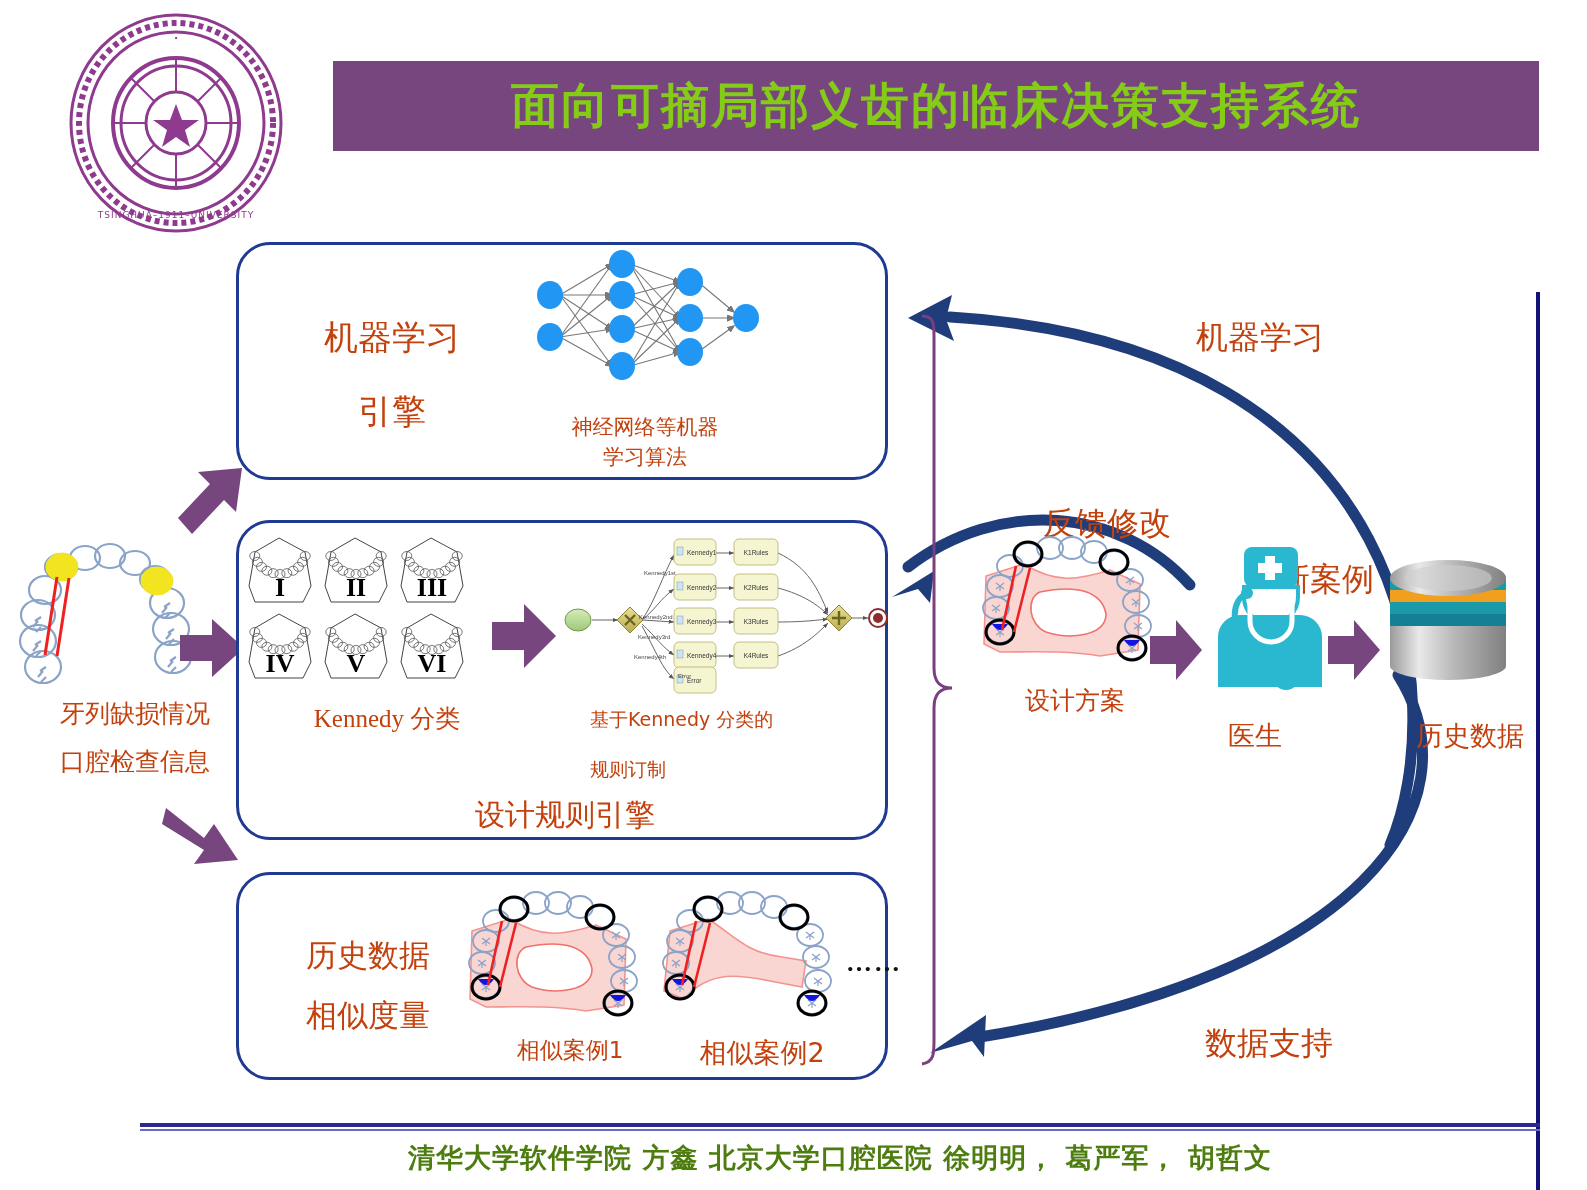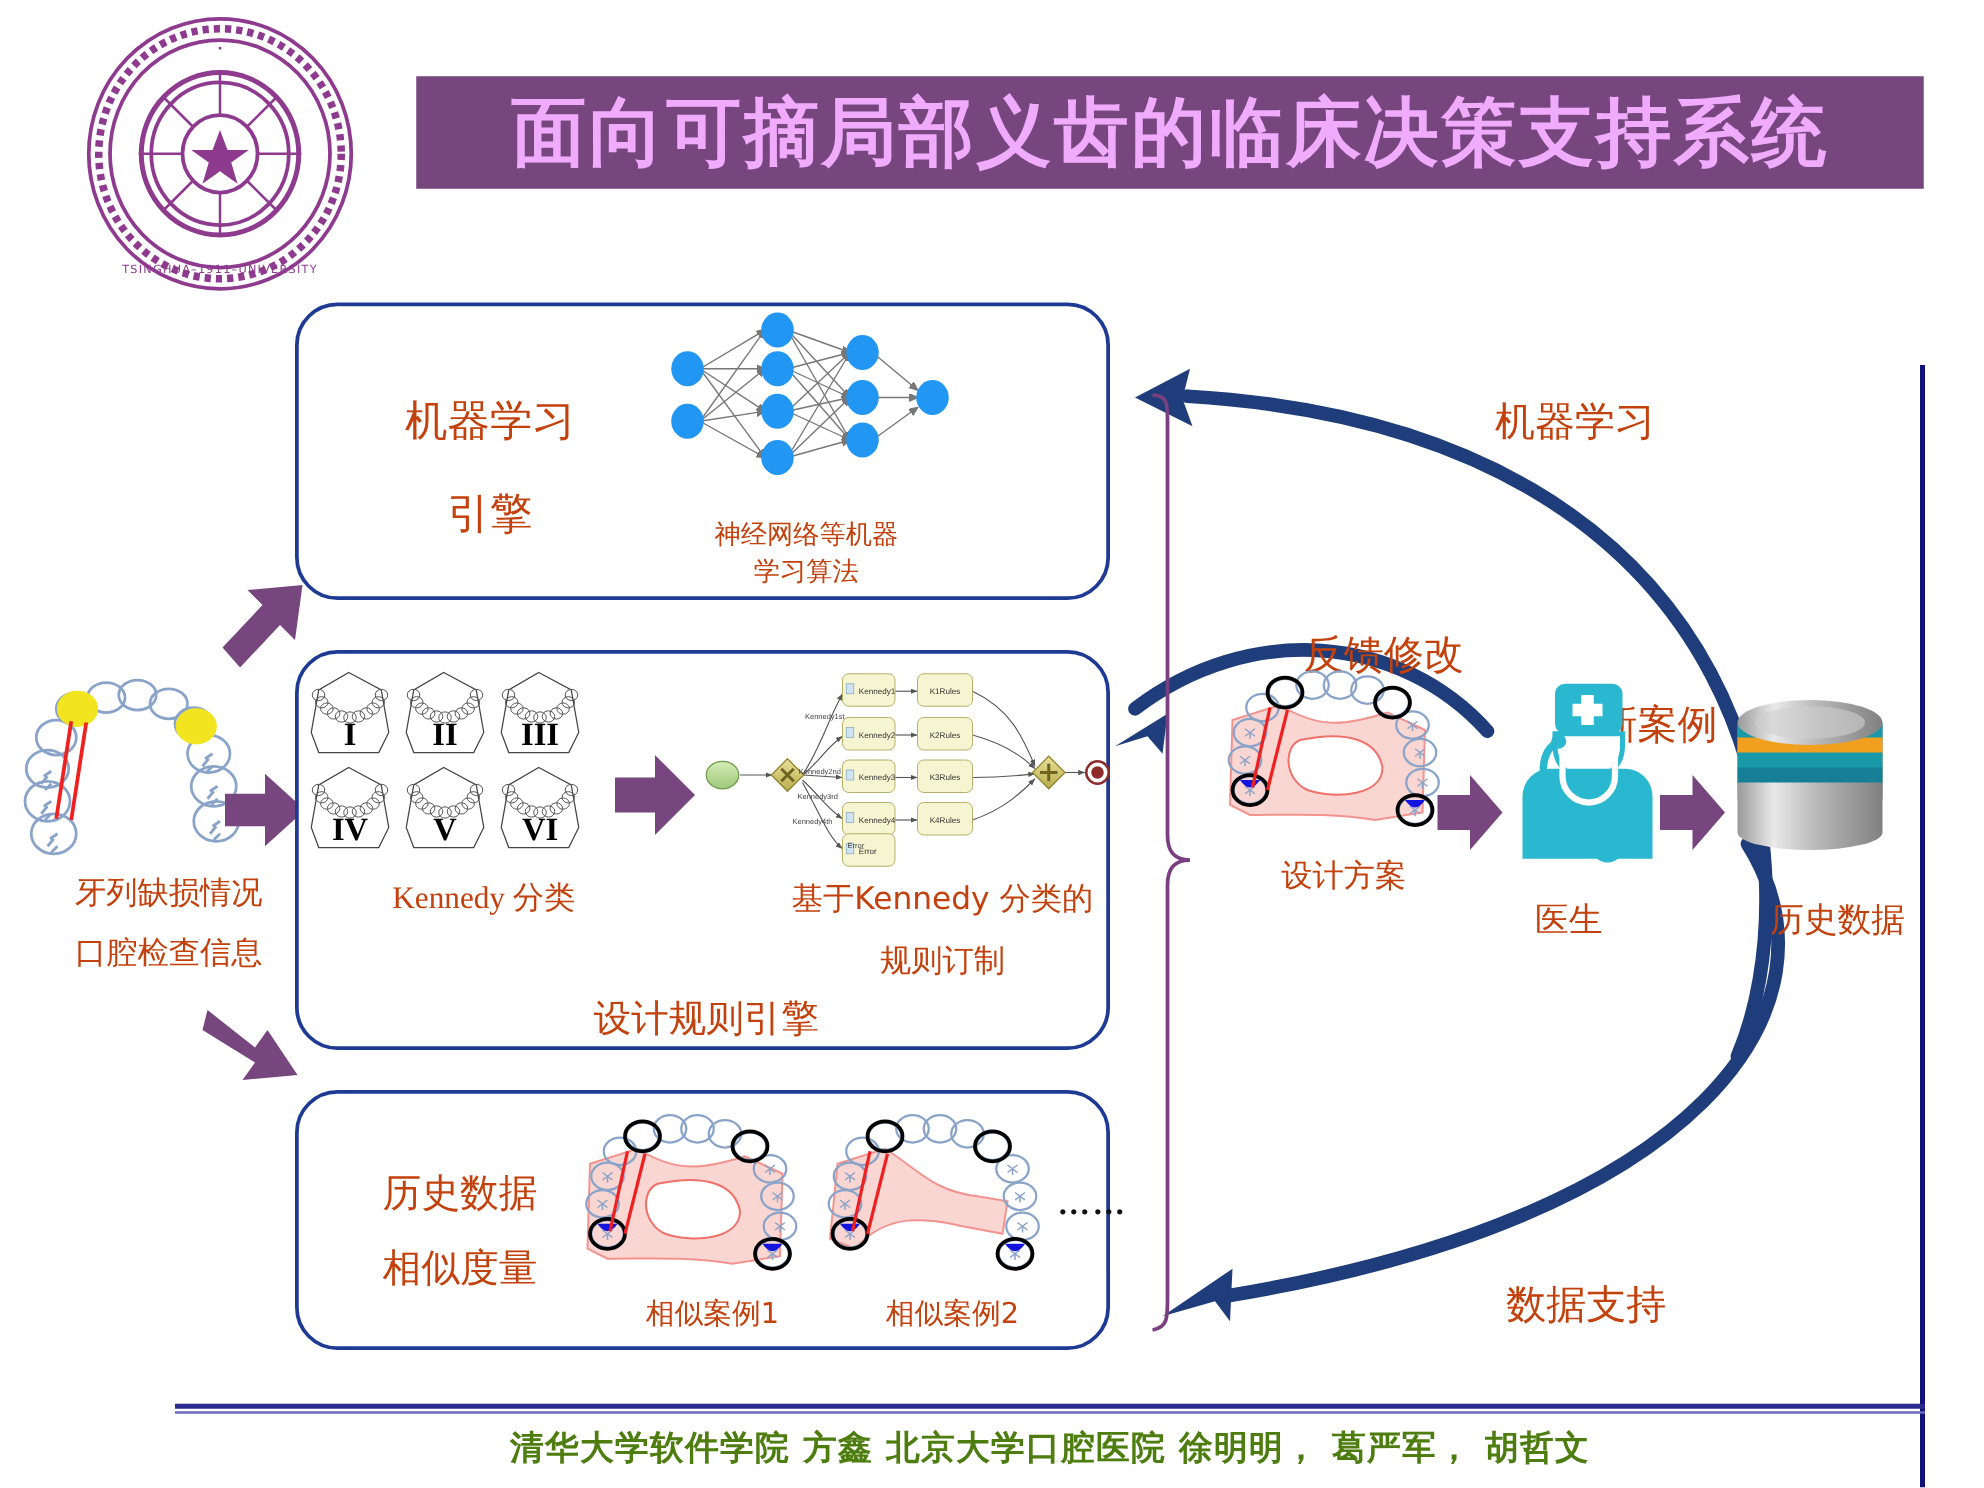--- a/index.html
+++ b/index.html
@@ -8,42 +8,42 @@
     font-family:"Liberation Serif", serif;
   }
   .abs{position:absolute;}
   
   #logo{left:62px;top:12px;width:228px;height:222px;}
   #title-banner{
     left:333px;top:61px;width:1206px;height:90px;background:#77467f;
     display:flex;align-items:center;justify-content:center;
   }
   #title-text{
-    color:#f0abfc;font-size:60px;font-weight:700;letter-spacing:2px;
+    color:#84cc16;font-size:48px;font-weight:700;letter-spacing:2px;
     font-family:"DejaVu Sans", sans-serif;white-space:nowrap;
   }
   
   .panel{
     border:3px solid #1f3a93;border-radius:34px;background:#ffffff;box-sizing:border-box;
   }
   #panel-ml{left:236px;top:242px;width:652px;height:238px;}
   #panel-rules{left:236px;top:520px;width:652px;height:320px;}
   #panel-history{left:236px;top:872px;width:652px;height:208px;}
   
   .lbl{color:#c2410c;white-space:nowrap;font-family:"Liberation Serif", serif;}
   .lbl-cn{font-family:"DejaVu Sans", sans-serif;}
   #ml-title{left:302px;top:300px;font-size:34px;line-height:74px;text-align:center;width:180px;}
   #ml-title div{text-align:center;}
   #nn-caption{left:540px;top:412px;width:210px;font-size:21px;text-align:center;line-height:30px;}
   #dm-caption{left:272px;top:694px;width:230px;font-size:25px;text-align:center;line-height:50px;}
-  #rule-caption{left:609px;top:694px;width:290px;font-size:25px;text-align:center;line-height:50px;}
+  #rule-caption{left:590px;top:694px;width:290px;font-size:19px;text-align:left;line-height:50px;}
   #rules-engine-title{left:420px;top:795px;width:290px;font-size:30px;text-align:center;}
   #hist-title{left:278px;top:925px;width:180px;font-size:31px;line-height:60px;text-align:center;}
   #case1-lbl{left:480px;top:1035px;width:180px;font-size:23px;text-align:center;}
-  #case2-lbl{left:672px;top:1035px;width:180px;font-size:23px;text-align:center;}
+  #case2-lbl{left:672px;top:1035px;width:180px;font-size:27px;text-align:center;}
   #ellipsis-hist{left:846px;top:948px;font-size:26px;letter-spacing:2px;color:#111;font-weight:700;}
   #input-caption{left:10px;top:690px;width:200px;font-size:25px;line-height:48px;text-align:right;}
   #ml-right-lbl{left:1196px;top:316px;font-size:32px;}
   #feedback-lbl{left:1043px;top:502px;font-size:32px;}
   #newcase-lbl{left:1278px;top:558px;font-size:32px;}
   #plan-caption{left:985px;top:678px;width:180px;font-size:25px;line-height:46px;text-align:center;}
   #doctor-caption{left:1185px;top:718px;width:140px;font-size:27px;text-align:center;}
   #db-caption{left:1380px;top:718px;width:180px;font-size:27px;text-align:center;}
   #datasupport-lbl{left:1205px;top:1022px;font-size:32px;}
   

